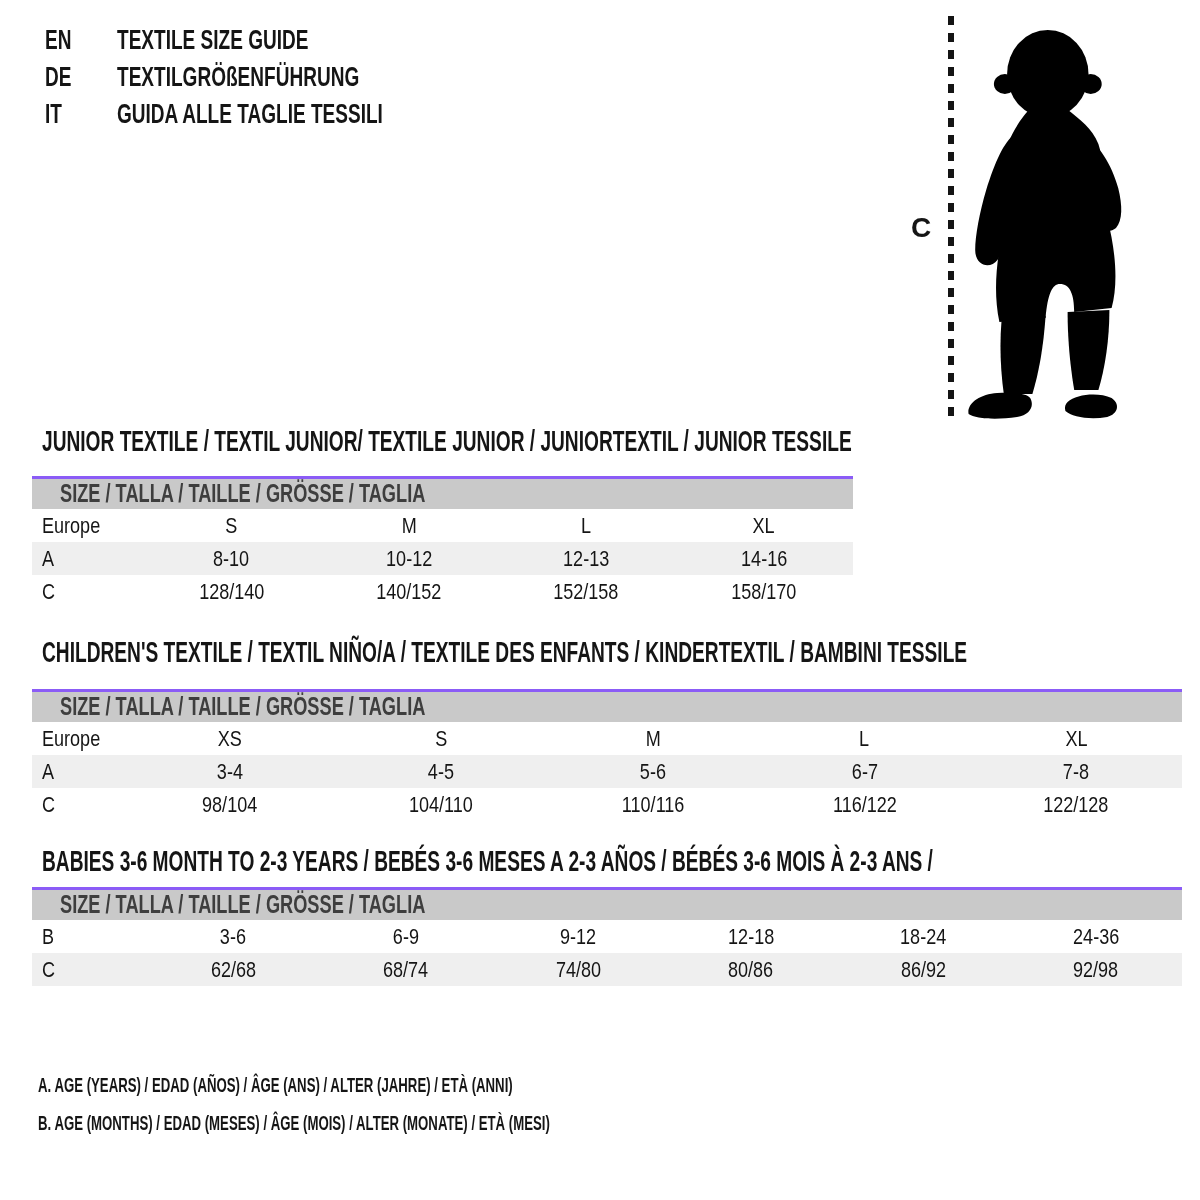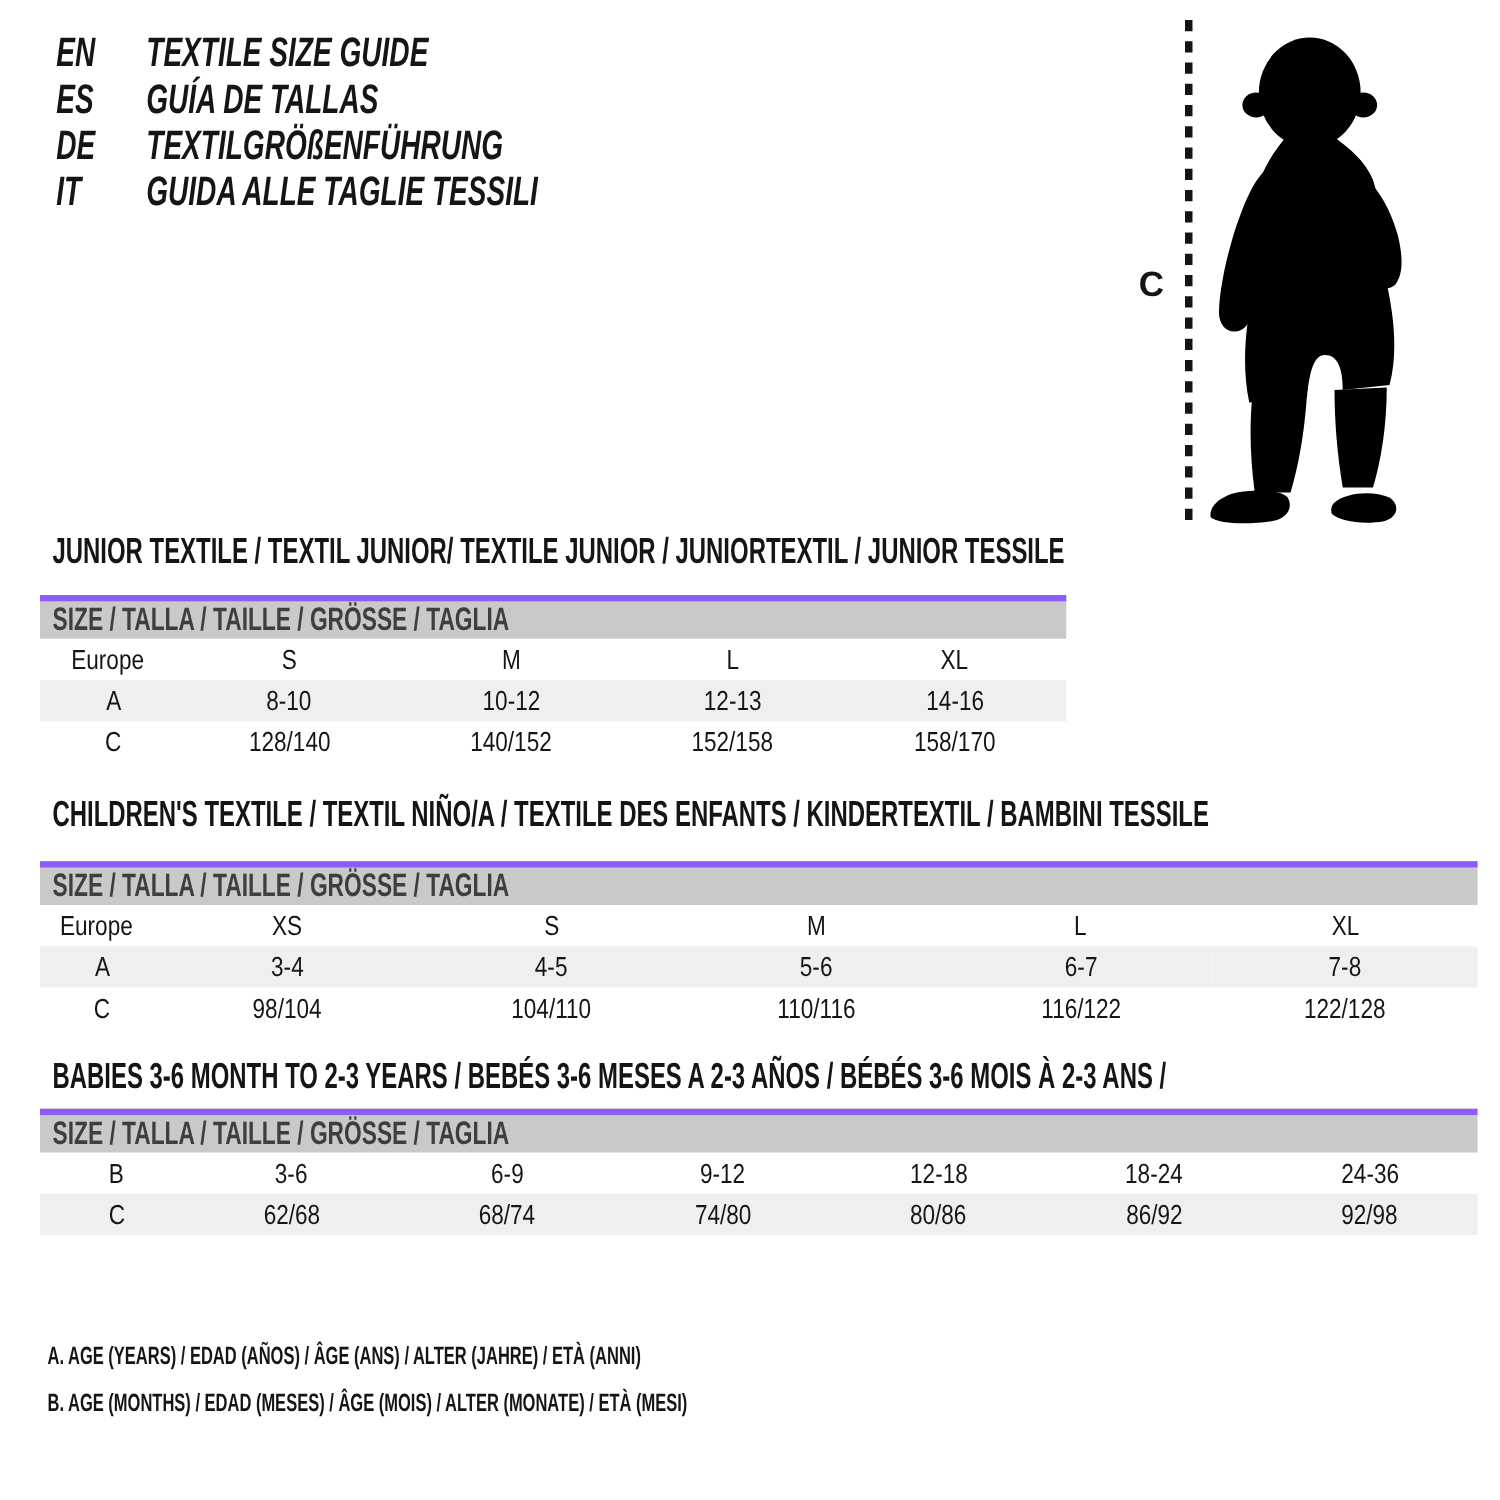--- a/index.html
+++ b/index.html
@@ -11,63 +11,59 @@
   
   .ib{display:inline-block;white-space:nowrap;transform-origin:0 50%;}
   .ibc{display:inline-block;white-space:nowrap;transform-origin:50% 50%;}
   .sx66{transform:scaleX(0.66);}
   .sx68{transform:scaleX(0.68);}
   .sx70{transform:scaleX(0.70);}
   .sx82{transform:scaleX(0.82);}
 
   
   #langs{position:absolute;left:45px;top:24px;}
-  .lang-row{display:flex;height:37px;align-items:flex-end;font-size:33px;font-weight:700;font-style:italic;}
+  .lang-row{display:flex;height:37px;align-items:flex-start;font-size:28px;font-weight:700;}
   .lang-code{flex:0 0 72px;width:72px;}
 
   
   #figure{position:absolute;left:903px;top:12px;width:262px;height:414px;}
   #figure svg{position:absolute;left:0;top:0;}
   .c-label{position:absolute;left:8px;top:200px;font-size:28px;font-weight:700;}
 
   
   .sec{position:absolute;left:32px;}
   #junior{top:427px;width:821px;}
   #children{top:638px;width:1150px;text-decoration:underline;}
   #babies{top:841px;width:1150px;}
   .sec-title{padding-left:10px;font-size:29px;font-weight:700;height:28px;line-height:28px;}
   .b-line{height:40px;line-height:40px;text-align:right;}
   #junior .size-bar{margin-top:21px;}
   #children .size-bar{margin-top:23px;}
   #babies .size-bar{margin-top:6px;}
   .size-bar{
-    height:30px;line-height:29px;padding-left:10px;
-    background:#c9c9c9;border-top:5px solid #8b5cf6;
+    height:30px;line-height:29px;padding-left:28px;
+    background:#c9c9c9;border-top:3px solid #8b5cf6;
     font-size:26px;font-weight:700;color:#3e3e3e;
   }
   table.size-table{width:100%;border-collapse:collapse;table-layout:fixed;}
   table.size-table td{height:33px;padding:0;text-align:center;font-size:22px;}
-  table.size-table td.lab{text-align:center;padding-left:10px;}
+  table.size-table td.lab{text-align:left;padding-left:10px;}
   tr.shaded{background:#efefef;}
 
   
   #legend{position:absolute;left:38px;top:1066px;}
   .legend-line{height:38px;line-height:38px;font-size:20px;font-weight:700;}
 </style>
 </head>
 <body>
 
 <div id="langs">
   <div class="lang-row">
     <span class="lang-code"><span class="ib sx68">EN</span></span>
     <span class="ib sx68">TEXTILE SIZE GUIDE</span>
-  </div>
-  <div class="lang-row">
-    <span class="lang-code"><span class="ib sx68">ES</span></span>
-    <span class="ib sx68">GUÍA DE TALLAS</span>
   </div>
   <div class="lang-row">
     <span class="lang-code"><span class="ib sx68">DE</span></span>
     <span class="ib sx68">TEXTILGRÖßENFÜHRUNG</span>
   </div>
   <div class="lang-row">
     <span class="lang-code"><span class="ib sx68">IT</span></span>
     <span class="ib sx68">GUIDA ALLE TAGLIE TESSILI</span>
   </div>
 </div>

